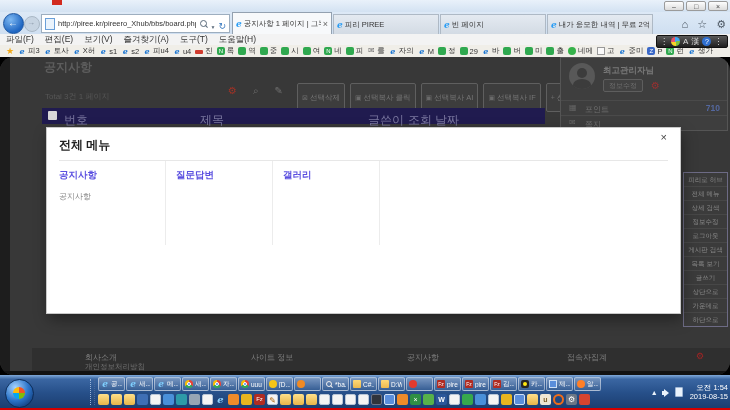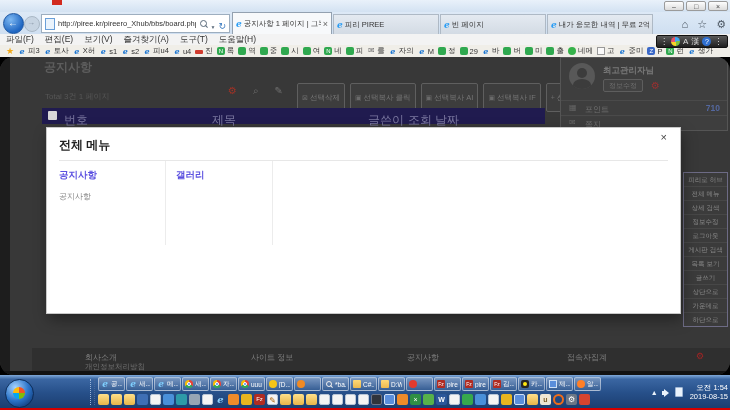--- a/index.html
+++ b/index.html
@@ -73,21 +73,21 @@
   #tool-icons{position:absolute;left:228px;top:28px;display:flex;gap:16px;font-size:10px;}
   #admin-gear-icon{color:#a03226;}
   #search-tool-icon,#write-tool-icon{color:#6e6e6e;}
   #admin-button-row{position:absolute;left:297px;top:26px;display:flex;gap:5px;}
   .adm{height:29px;background:#3d3d3d;border:1px solid #5f5f5f;border-radius:2px;color:#757575;
        font-size:7.5px;display:flex;align-items:center;gap:2px;padding:8px 4px;font-family:inherit;}
   .bi{font-size:7px;color:#6a6a6a;}
   #table-header{position:absolute;left:42px;top:51px;width:503px;height:16px;background:#201b4f;}
   #header-checkbox{position:absolute;left:6px;top:3px;width:9px;height:9px;background:#d8d8d8;border-radius:1px;}
   .th{position:absolute;top:4px;font-size:12px;color:#7b78a0;}
-  .th0{left:22px;} .th1{left:170px;} .th2{left:326px;} .th3{left:366px;} .th4{left:393px;}
+  .th0{left:22px;} .th1{left:158px;} .th2{left:326px;} .th3{left:366px;} .th4{left:393px;}
   
   #profile-box{position:absolute;left:560px;top:0px;width:168px;height:74px;background:#3e3e3e;border:1px solid #555;box-sizing:border-box;}
   #avatar{position:absolute;left:8px;top:5px;width:26px;height:26px;border-radius:50%;background:#585858;overflow:hidden;}
   #avatar::before{content:"";position:absolute;left:8px;top:5px;width:10px;height:10px;border-radius:50%;background:#3c3c3c;}
   #avatar::after{content:"";position:absolute;left:4px;top:16px;width:18px;height:12px;border-radius:50% 50% 0 0;background:#3c3c3c;}
   #profile-name{position:absolute;left:42px;top:7px;font-size:8.5px;font-weight:bold;color:#7a7a7a;}
   #profile-edit-button{position:absolute;left:42px;top:21px;height:13px;padding:0 5px;background:#424242;
         border:1px solid #5e5e5e;color:#6e6e6e;font-size:7px;line-height:11px;border-radius:2px;font-family:inherit;}
   #profile-gear-icon{position:absolute;left:90px;top:22px;color:#993030;font-size:10px;}
   #profile-rows{position:absolute;left:0;top:42px;width:100%;}
@@ -450,20 +450,23 @@
 
   <div id="modal">
     <div id="modal-title">전체 메뉴</div>
     <button id="modal-close">×</button>
     <div id="modal-columns">
         <div class="mcol">
           <div class="mctitle">공지사항</div>
           <div class="mcitem">공지사항</div>
         </div>
         <div class="mcol">
+          <div class="mctitle">질문답변</div>
+        </div>
+        <div class="mcol">
           <div class="mctitle">갤러리</div>
         </div>
       </div>
   </div>
 </div>
 
 <div id="taskbar">
   <div id="start-orb"></div>
   <div id="grip1" class="grip"></div>
   <div id="taskbar-buttons">

